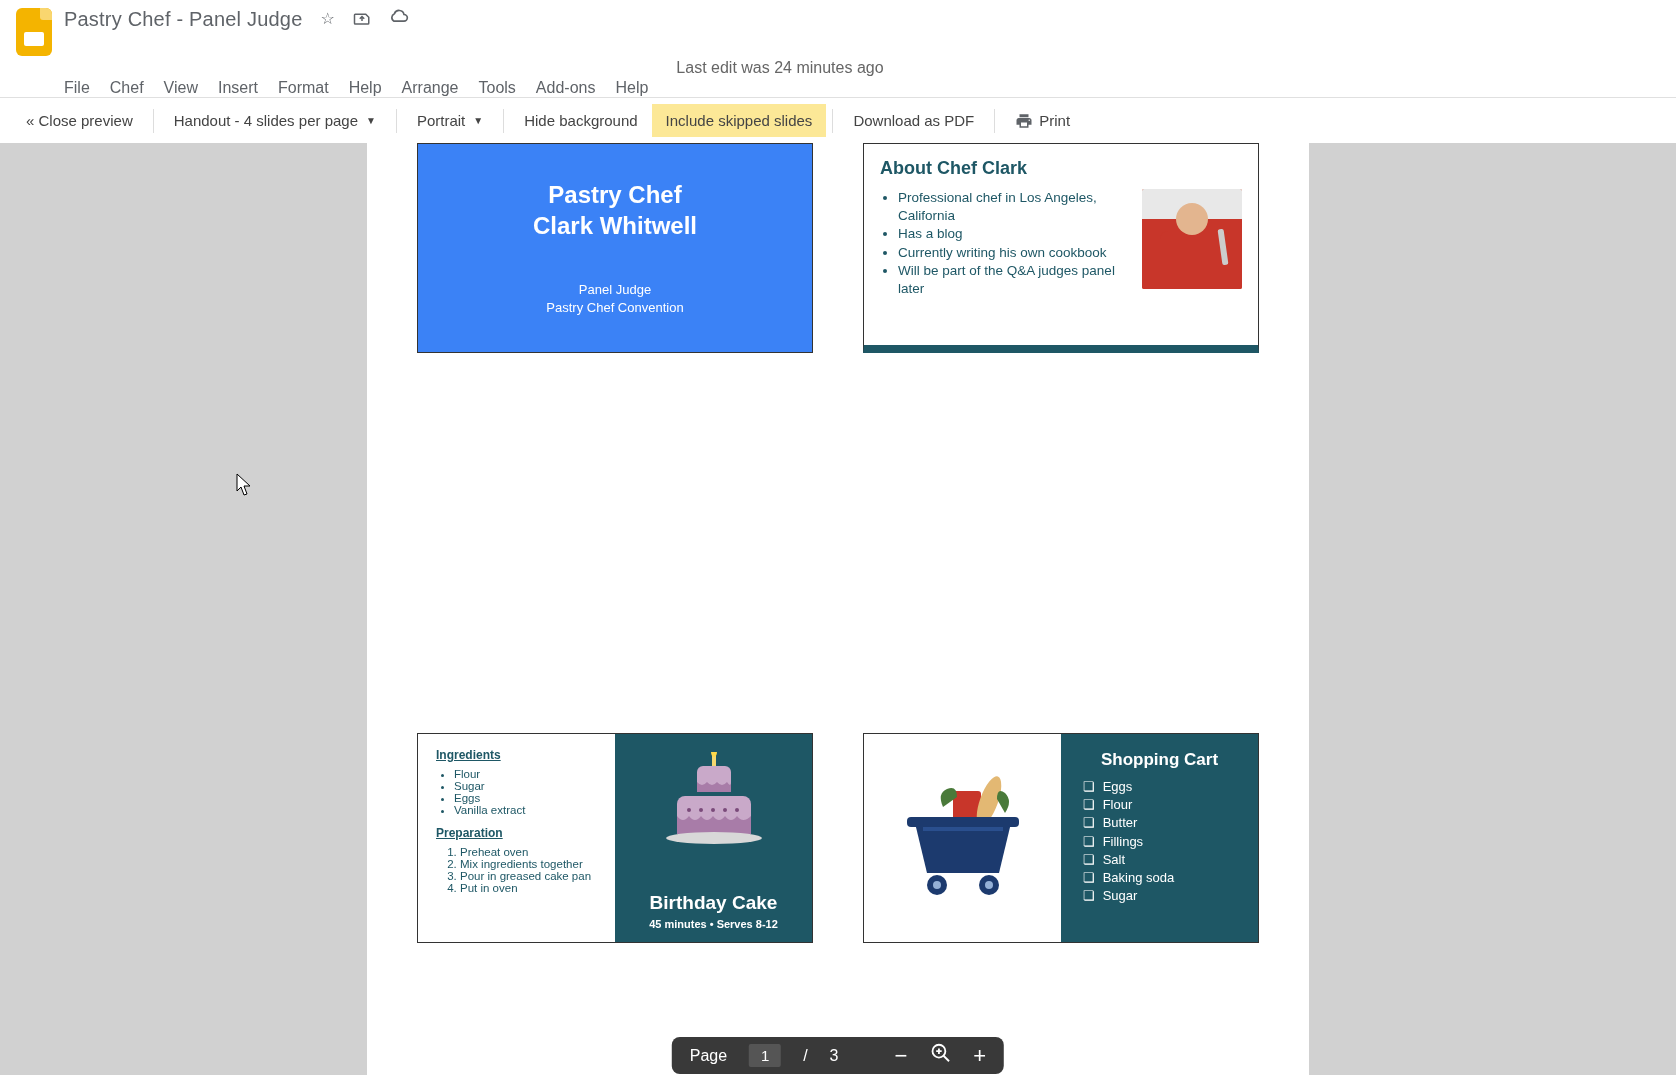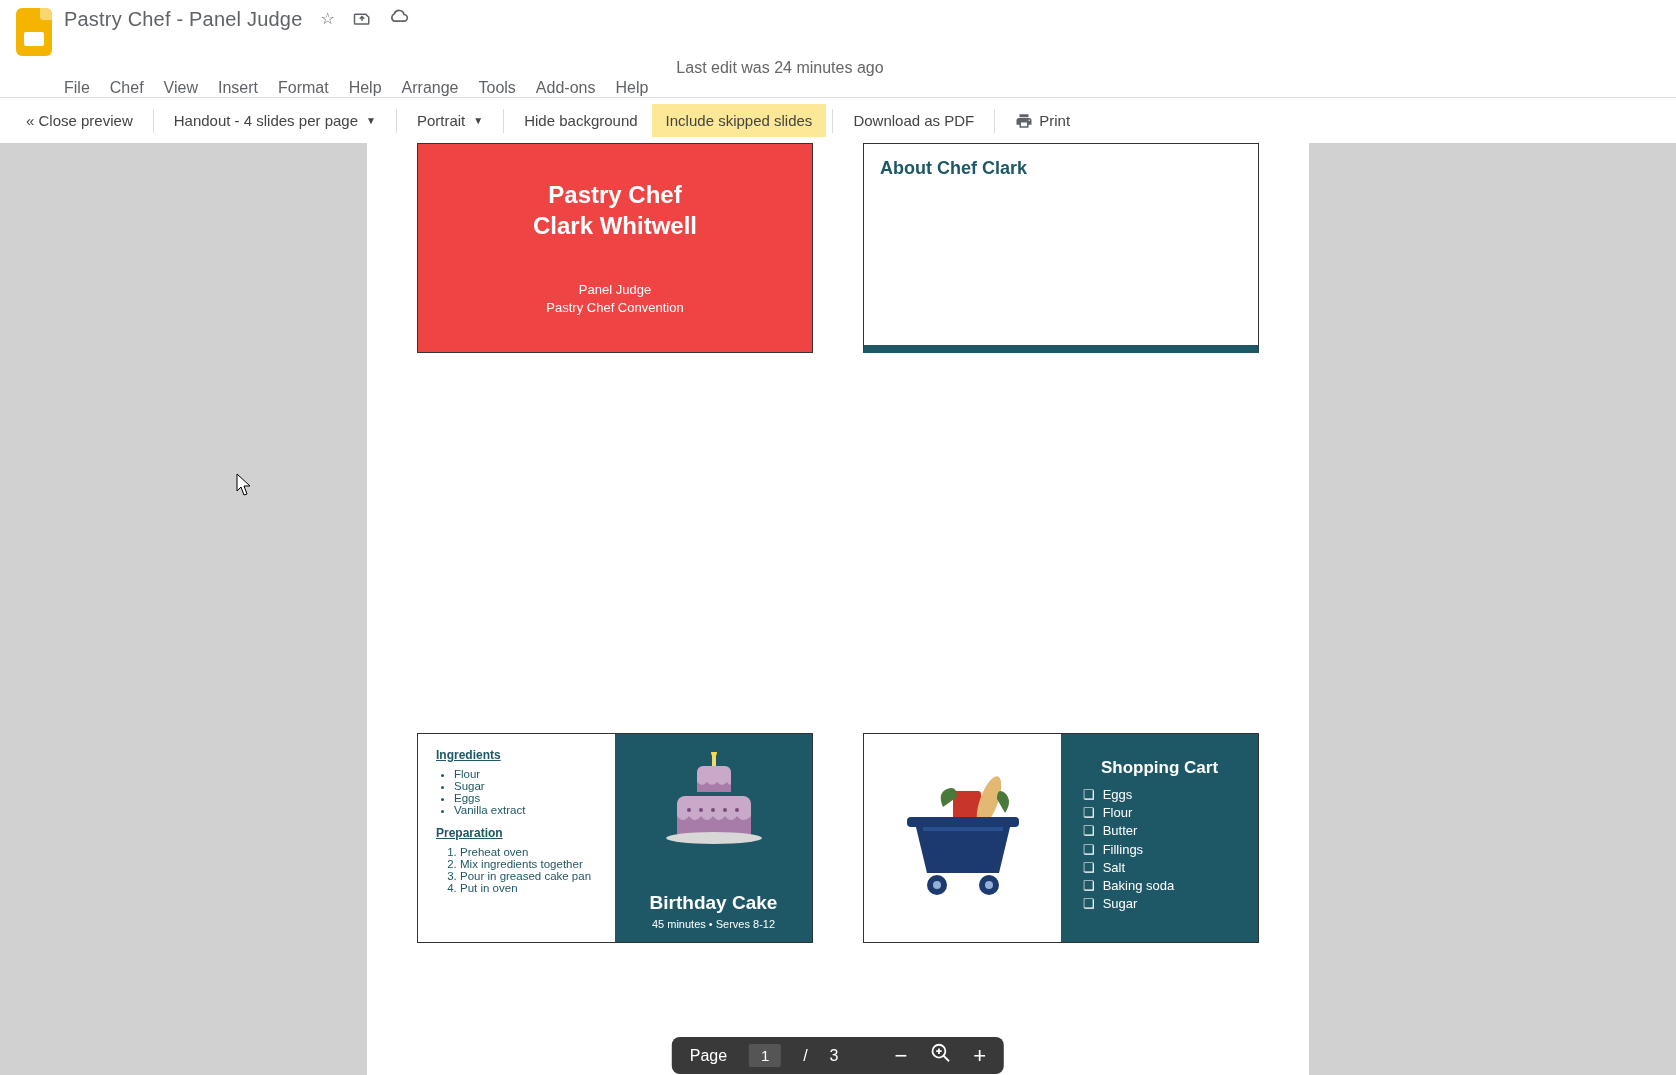--- a/index.html
+++ b/index.html
@@ -27,47 +27,47 @@
 .tb-sep { width: 1px; height: 24px; background: #ddd; margin: 0 6px; }
 .dropdown-arrow { font-size: 10px; margin-left: 2px; }
 .print-icon-svg { width: 18px; height: 18px; }
 
 .canvas { background: #d1d1d1; height: calc(100vh - 120px); overflow: auto; position: relative; }
 .page { background: #fff; width: 942px; margin: 0 auto; min-height: 1200px; padding: 0; position: relative; }
 
 .slides-row { display: flex; gap: 50px; padding: 0 50px; }
 .slide { width: 396px; height: 210px; border: 1px solid #333; position: relative; }
 
-.slide1 { background: #ef4444; color: #fff; display: flex; flex-direction: column; align-items: center; justify-content: center; }
+.slide1 { background: #3b82f6; color: #fff; display: flex; flex-direction: column; align-items: center; justify-content: center; }
 .slide1-title { font-size: 24px; font-weight: bold; text-align: center; line-height: 1.3; }
 .slide1-sub { font-size: 13px; text-align: center; margin-top: 40px; line-height: 1.4; }
 
 .slide2 { background: #fff; border-bottom: 8px solid #1e5765; padding: 14px 16px; color: #1e5765; }
 .slide2-title { font-size: 18px; font-weight: bold; margin-bottom: 10px; }
 .slide2-body { display: flex; gap: 14px; }
 .slide2-list { flex: 1; list-style: disc; padding-left: 18px; font-size: 13.5px; line-height: 1.35; }
 .slide2-img { width: 100px; height: 100px; background: #d04424; border-radius: 2px; position: relative; overflow: hidden; }
 .chef-bg { position:absolute; inset:0; background: linear-gradient(#e8e8e8 30%, #c8362a 30%); }
 .chef-head { position:absolute; top:14px; left:34px; width:32px; height:32px; background:#e3b58f; border-radius:50%; }
 .chef-body { position:absolute; top:42px; left:18px; width:64px; height:50px; background:#c8362a; border-radius:8px 8px 0 0; }
 .chef-knife { position:absolute; top:40px; right:16px; width:6px; height:36px; background:#ccc; border-radius:2px; transform: rotate(-8deg); }
 
 .slide3 { background: #fff; display: flex; }
 .slide3-left { width: 50%; padding: 14px 18px; color: #1e5765; }
 .slide3-head { font-size: 12px; font-weight: bold; margin-bottom: 6px; text-decoration: underline; }
 .slide3-ul { list-style: disc; padding-left: 18px; font-size: 11.5px; margin-bottom: 10px; }
 .slide3-ol { list-style: decimal; padding-left: 24px; font-size: 11.5px; }
 .slide3-right { width: 50%; background: #1e5765; color: #fff; display: flex; flex-direction: column; align-items: center; justify-content: flex-end; padding-bottom: 12px; position: relative; }
 .cake-title { font-size: 19px; font-weight: bold; }
-.cake-sub { font-size: 11px; margin-top: 4px; }
+.cake-sub { font-size: 11px; margin-top: 4px; font-weight: bold; }
 .cake-svg { position: absolute; top: 18px; }
 
 .slide4 { background: #fff; display: flex; }
 .slide4-left { width: 50%; display:flex; align-items:center; justify-content:center; }
-.slide4-right { width: 50%; background: #1e5765; color: #fff; padding: 24px 18px; }
+.slide4-right { width: 50%; background: #1e5765; color: #fff; padding: 16px 18px; }
 .cart-title { font-size: 17px; font-weight: bold; text-align: center; margin-bottom: 8px; }
 .cart-list { list-style: none; padding-left: 4px; font-size: 13px; line-height: 1.4; }
 .cart-list li::before { content: '❏'; margin-right: 8px; }
 
 .pdf-bar { position: absolute; left: 50%; transform: translateX(-50%); bottom: 24px; background: rgba(40,40,40,0.92); color: #fff; height: 37px; border-radius: 8px; display: flex; align-items: center; padding: 0 18px; gap: 22px; font-size: 16px; }
 .pdf-page-input { background: #555; border: none; color: #fff; width: 32px; text-align: center; font-size: 15px; padding: 3px; border-radius: 2px; }
 .pdf-icon { cursor: pointer; font-size: 22px; font-weight: 300; }
 
 .cursor-arrow { position:absolute; left:236px; top:330px; pointer-events:none; }
 </style>
@@ -153,20 +153,34 @@
           <div>Clark Whitwell</div>
         </div>
         <div class="slide1-sub">
           <div>Panel Judge</div>
           <div>Pastry Chef Convention</div>
         </div>
       </div>
 
       <div class="slide slide2">
         <div class="slide2-title">About Chef Clark</div>
+        <div class="slide2-body">
+          <ul class="slide2-list">
+            <li>Professional chef in Los Angeles, California</li>
+            <li>Has a blog</li>
+            <li>Currently writing his own cookbook</li>
+            <li>Will be part of the Q&amp;A judges panel later</li>
+          </ul>
+          <div class="slide2-img">
+            <div class="chef-bg"></div>
+              <div class="chef-body"></div>
+              <div class="chef-head"></div>
+              <div class="chef-knife"></div>
+          </div>
+        </div>
       </div>
     </div>
 
     <div style="height:380px"></div>
 
     <div class="slides-row">
 
       <div class="slide slide3">
         <div class="slide3-left">
           <div class="slide3-head">Ingredients</div>

